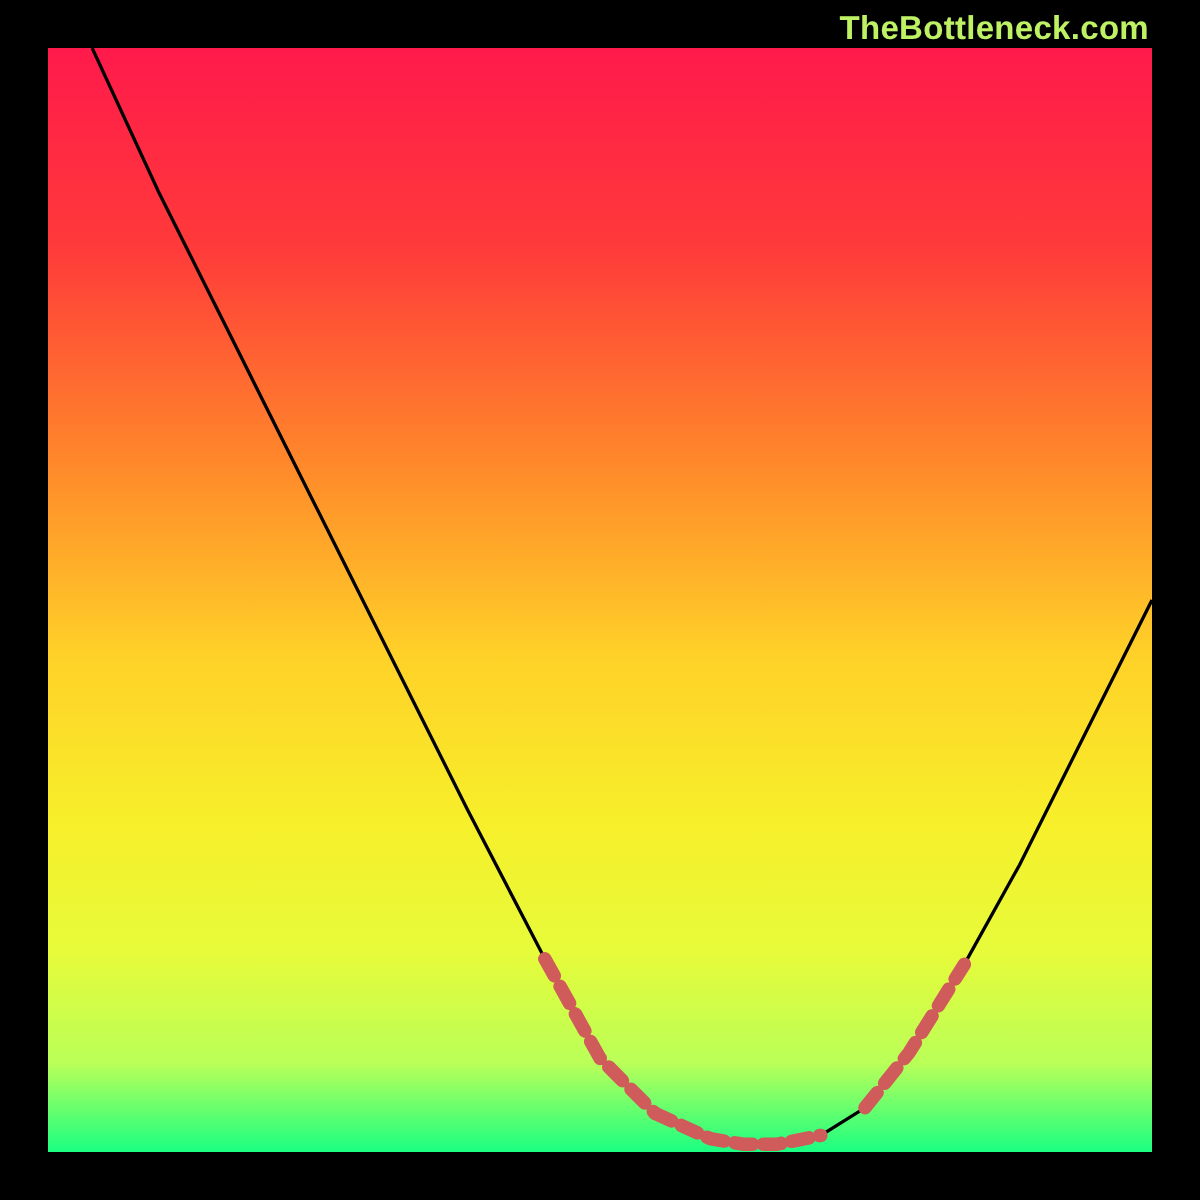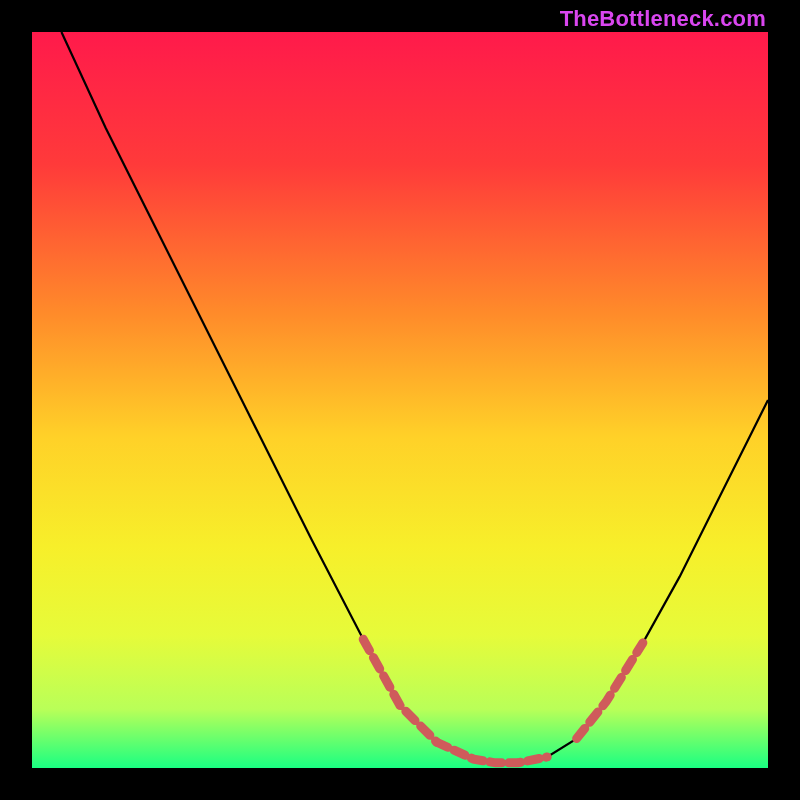--- a/index.html
+++ b/index.html
@@ -26,21 +26,21 @@
     width: 736px;
     height: 736px;
     overflow: hidden;
   }
   .watermark {
     position: absolute;
     top: 6px;
     right: 34px;
     font-size: 22px;
     font-weight: bold;
-    color: #d946ef;
+    color: #bef264;
     letter-spacing: 0.2px;
   }
   svg {
     display: block;
   }
 </style>
 </head>
 <body>
 
 <div class="frame">

